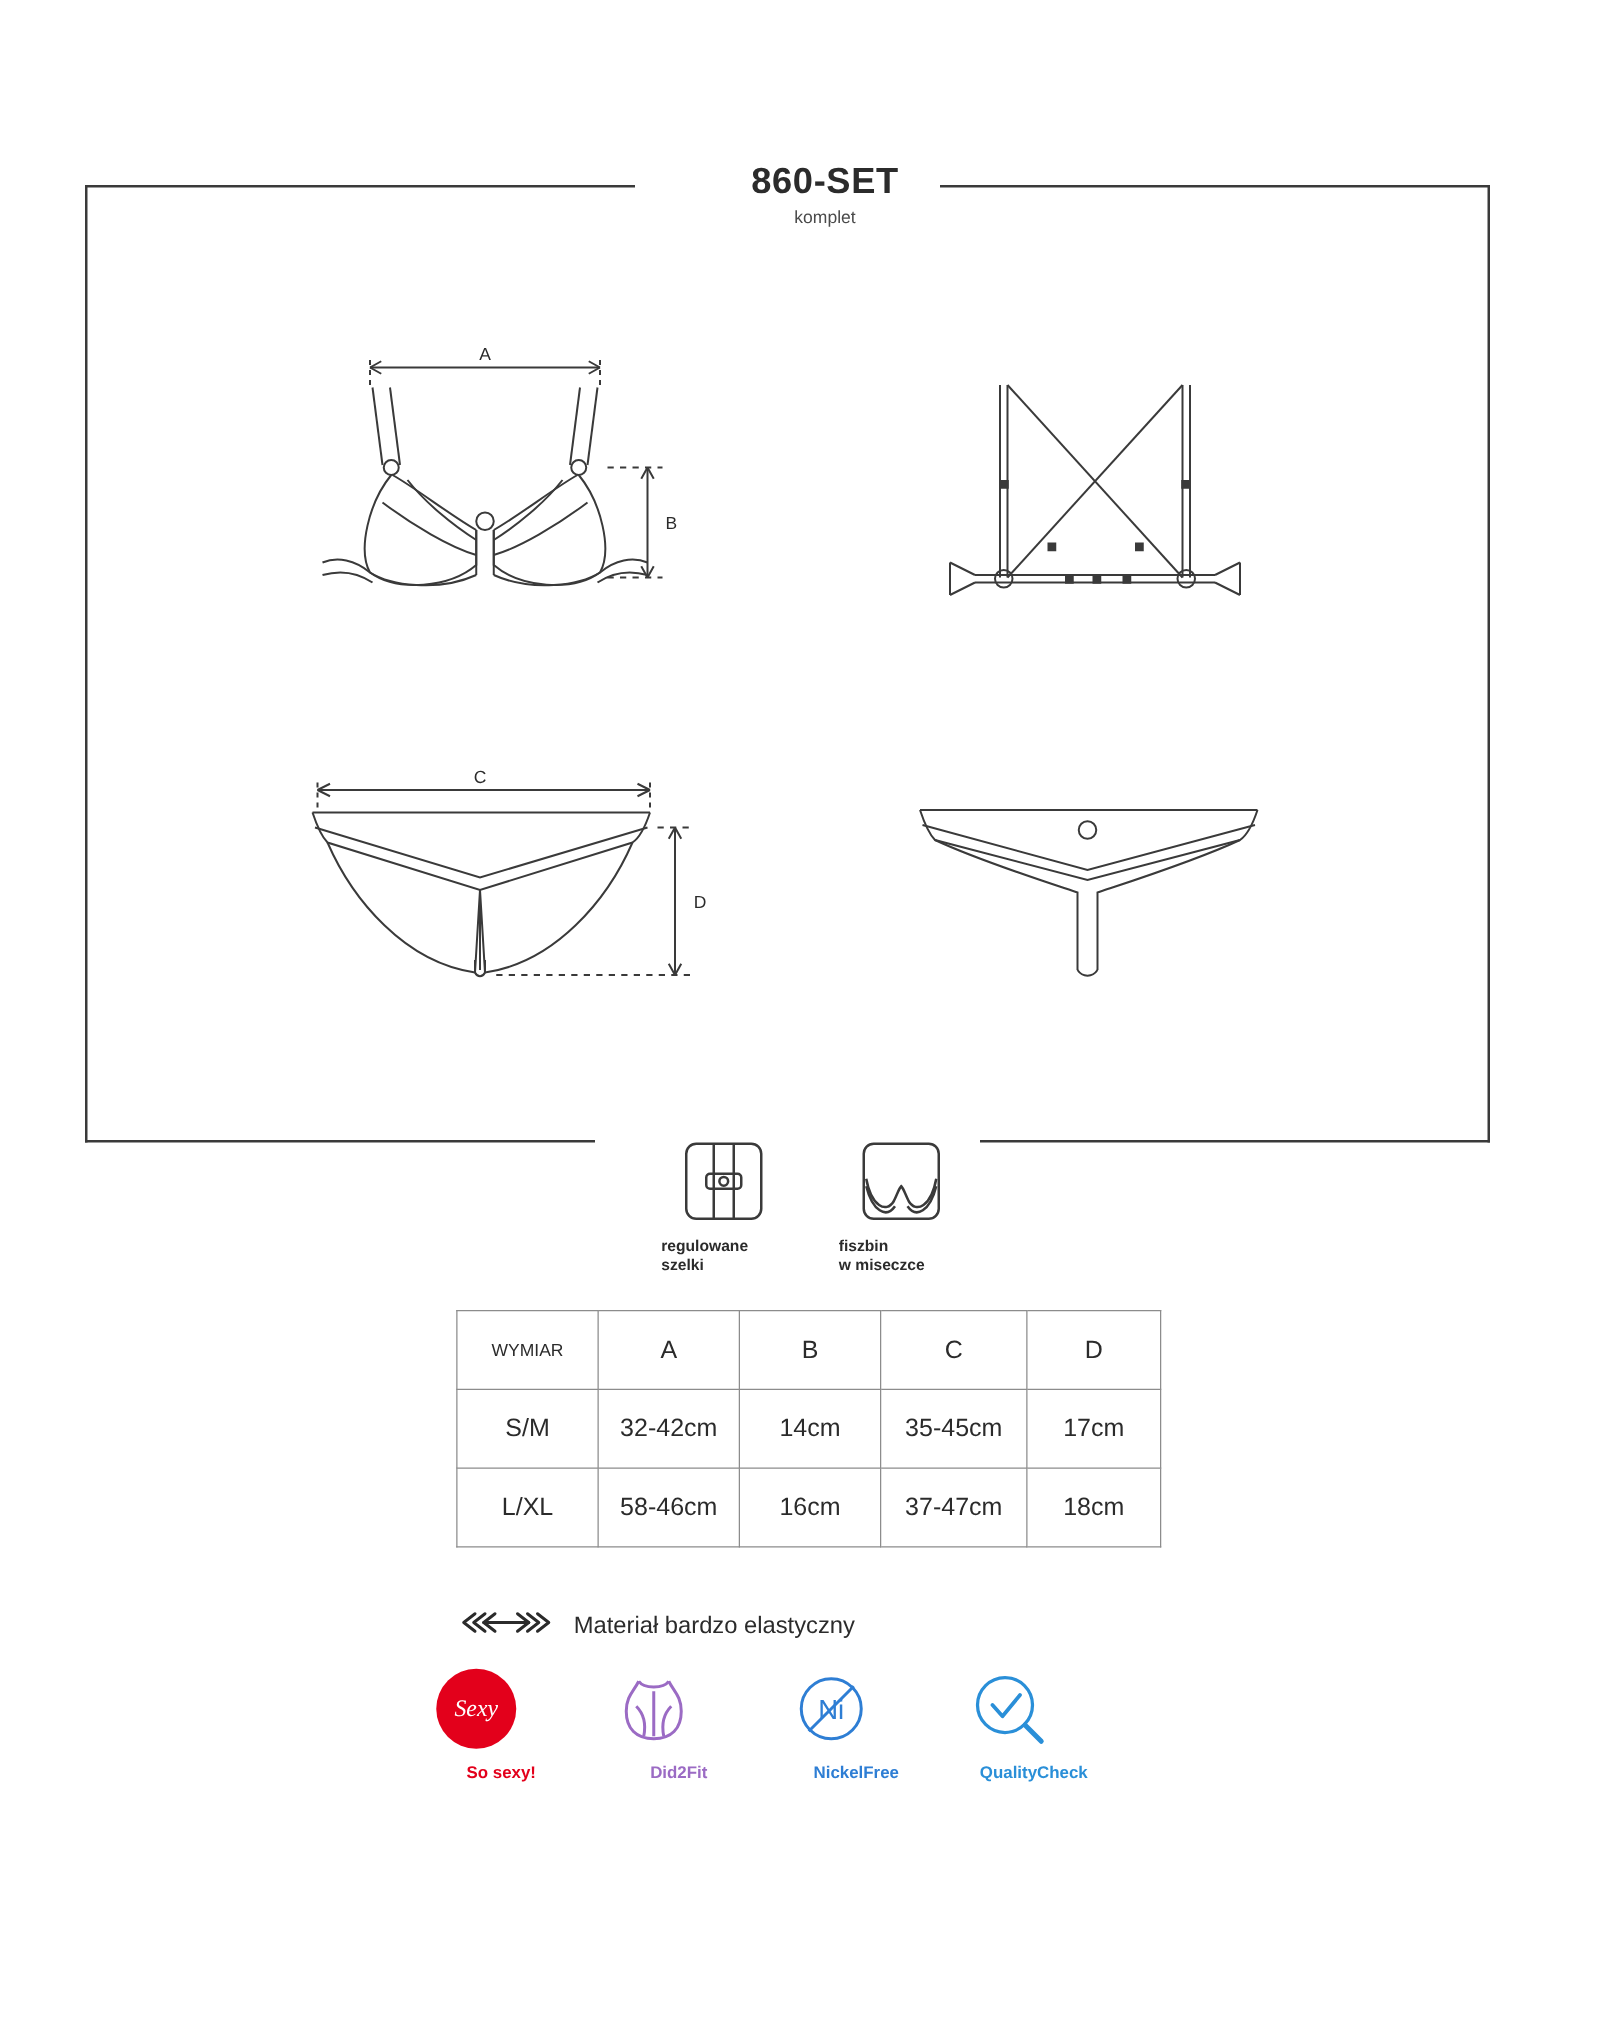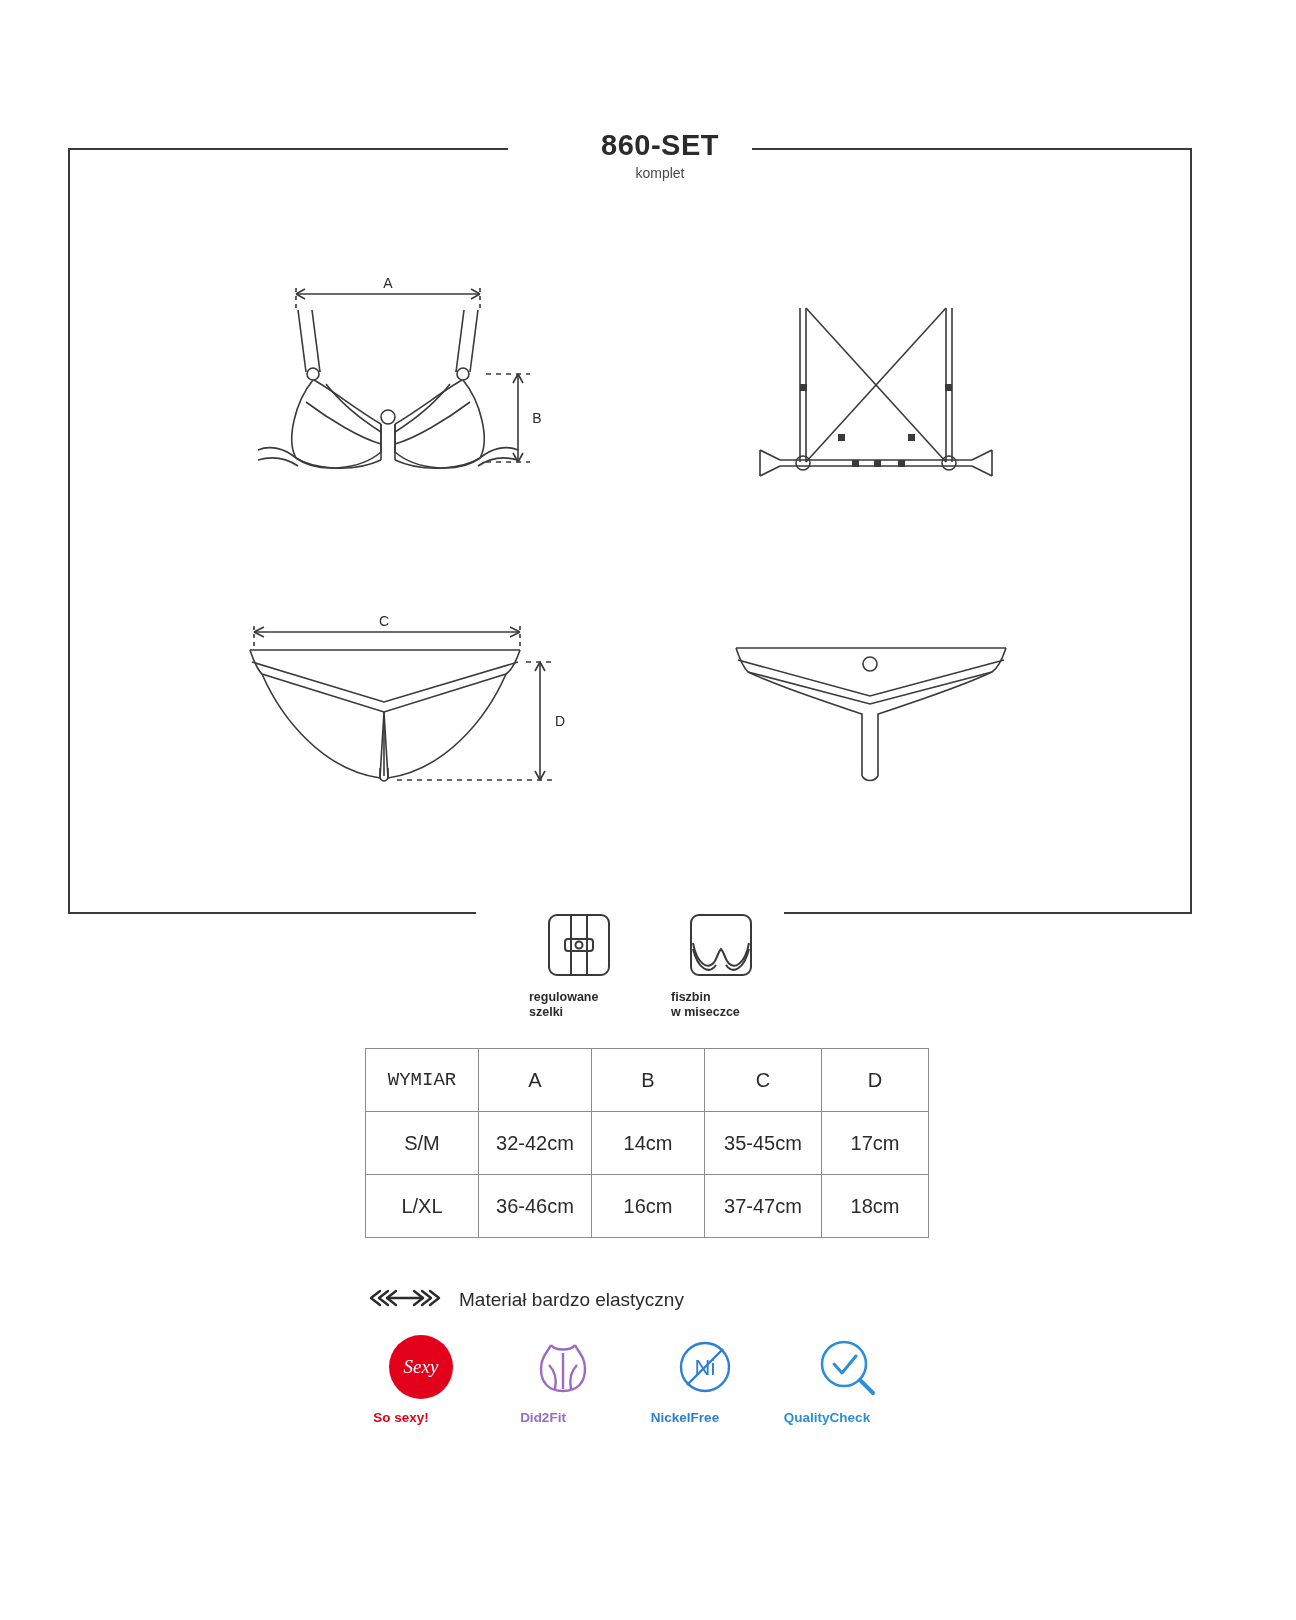--- a/index.html
+++ b/index.html
@@ -99,21 +99,21 @@
     border-collapse: collapse;
   }
   .size-table td {
     border: 1px solid #8c8c8c;
     text-align: center;
     font-size: 20px;
     color: #2b2b2b;
     height: 62px;
     padding: 0 4px;
   }
-  .size-table td.head-label { width: 104px; font-size: 19px; font-family: Liberation Mono, monospace; }
+  .size-table td.head-label { width: 104px; font-size: 14px; }
   .size-table td.col-a { width: 104px; }
   .size-table td.col-b { width: 104px; }
   .size-table td.col-c { width: 108px; }
   .size-table td.col-d { width: 98px; }
 
   
   .stretch-note {
     position: absolute;
     left: 365px;
     top: 1243px;
@@ -136,21 +136,21 @@
     gap: 30px;
   }
   .badge {
     width: 112px;
     text-align: center;
   }
   .badge .bg-icon {
     height: 74px;
     display: flex;
     align-items: center;
-    justify-content: flex-end;
+    justify-content: flex-start;
   }
   .badge .bg-label {
     font-size: 13.5px;
     font-weight: bold;
     margin-top: 6px;
   }
 </style>
 </head>
 <body>
 
@@ -337,21 +337,21 @@
   </tr>
   <tr>
     <td>S/M</td>
     <td>32-42cm</td>
     <td>14cm</td>
     <td>35-45cm</td>
     <td>17cm</td>
   </tr>
   <tr>
     <td>L/XL</td>
-    <td>36-46cm</td>
+    <td>58-46cm</td>
     <td>16cm</td>
     <td>37-47cm</td>
     <td>18cm</td>
   </tr>
 </tbody>
   </table>
 
 <div class="stretch-note">
   <span>
     <svg width="80" height="22" viewBox="0 0 80 22">

